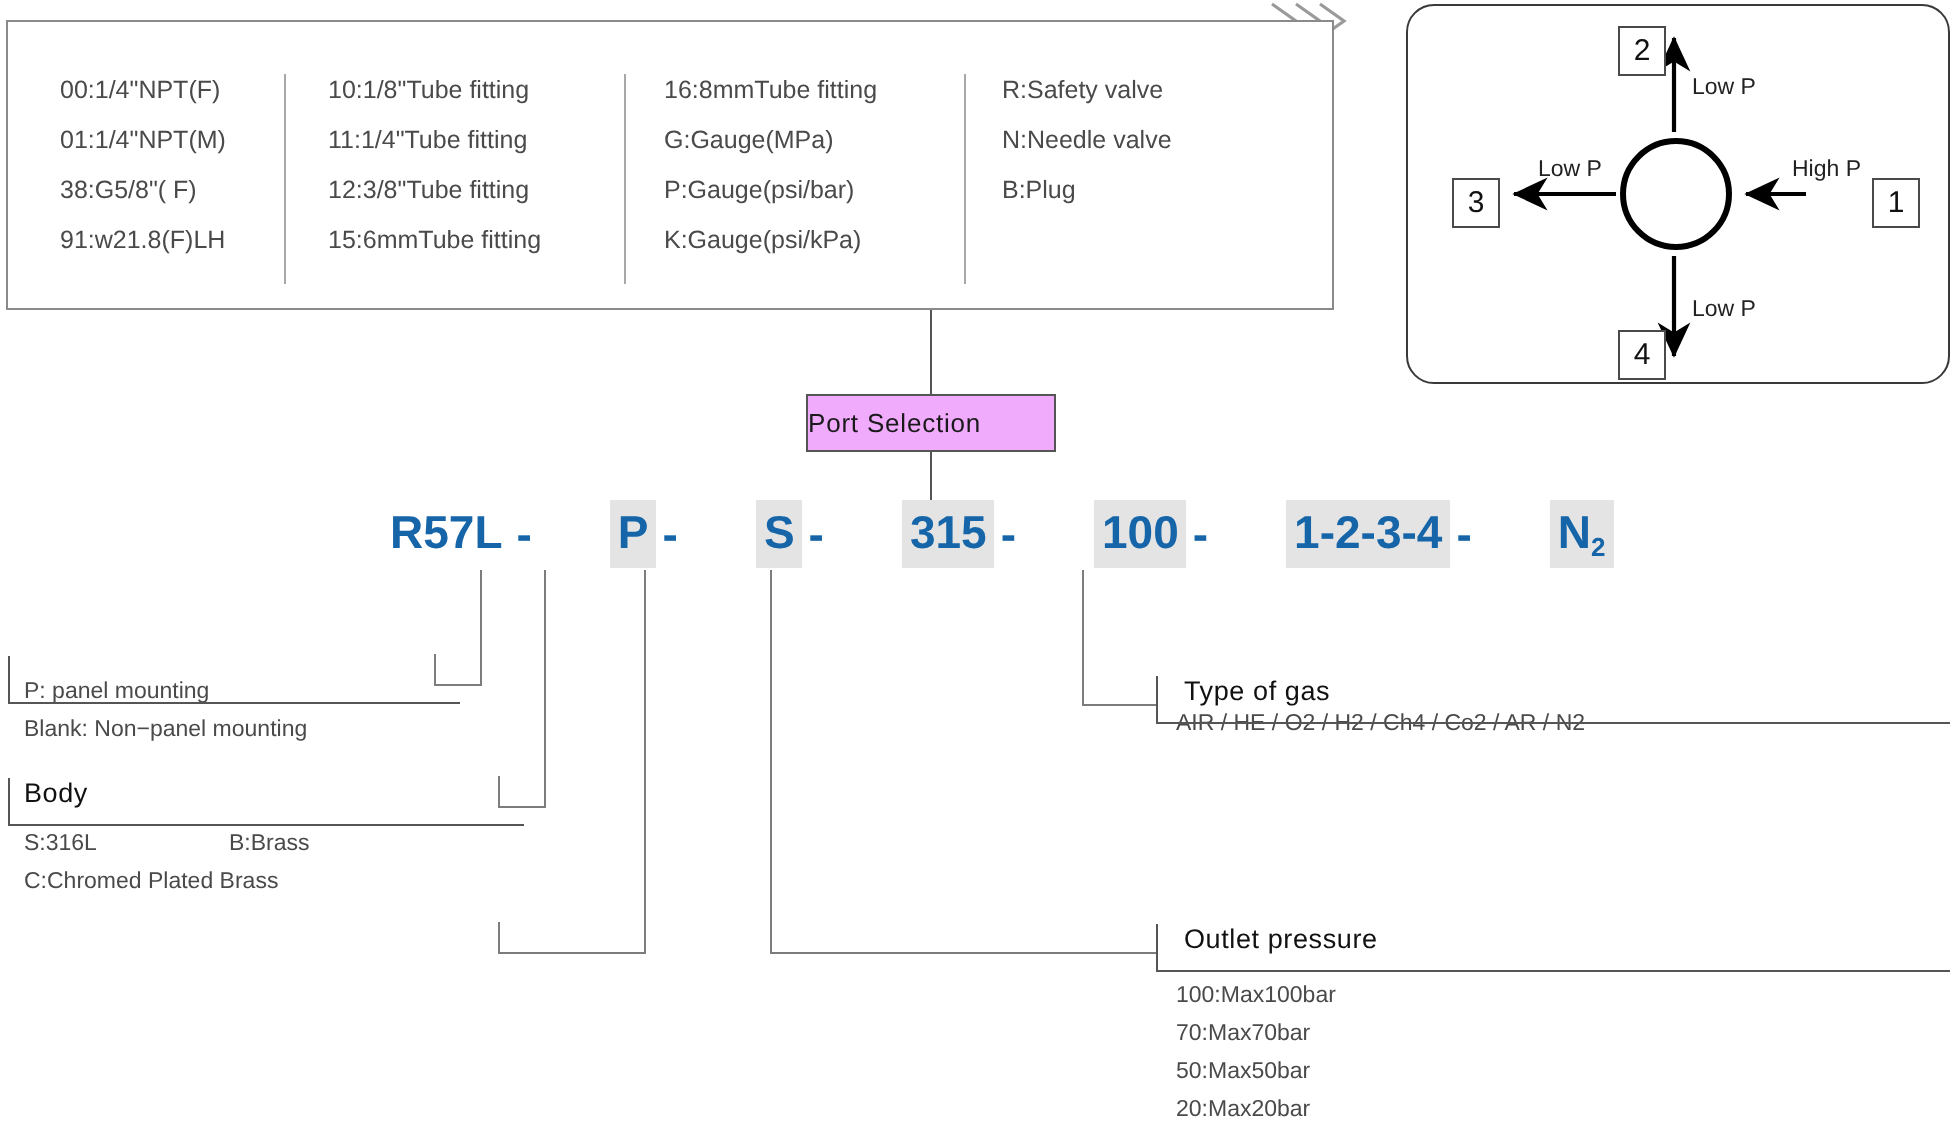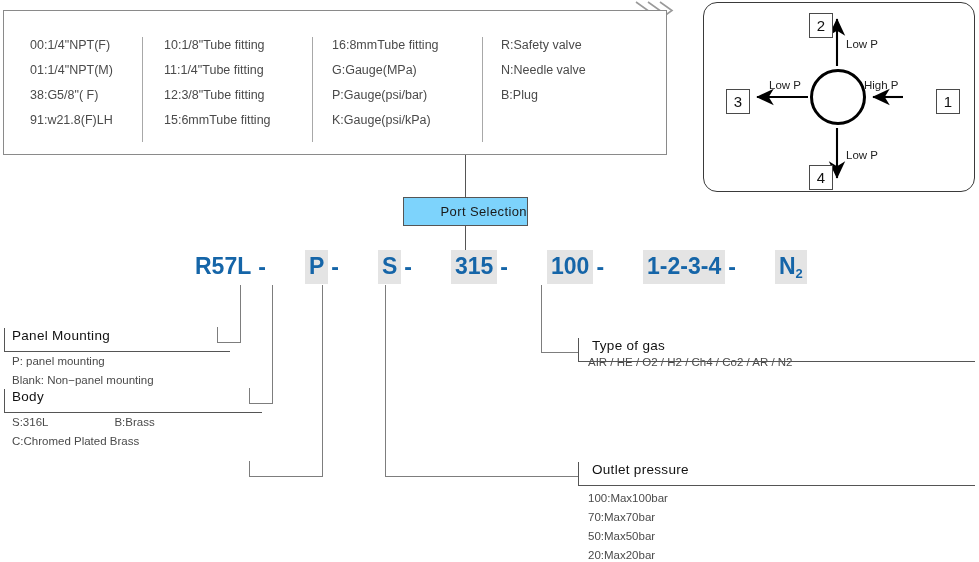--- a/index.html
+++ b/index.html
@@ -100,24 +100,24 @@
     border-radius: 50%;
     box-sizing: border-box;
   }
 
   
   #port-sel-box {
     position: absolute;
     left: 403px; top: 197px;
     width: 125px; height: 29px;
     border: 1px solid #555555;
-    background: #7dd3fc;
+    background: #f0abfc;
     display: flex;
     align-items: center;
-    justify-content: flex-end;
+    justify-content: flex-start;
     box-sizing: border-box;
   }
   #port-sel-box span {
     font-size: 13px;
     color: #1a1a1a;
     letter-spacing: 0.4px;
   }
 
   
   #partno {
@@ -233,21 +233,21 @@
     <line x1="134" y1="64" x2="134" y2="17" stroke="#000000" stroke-width="2.1" marker-end="url(#ah)"></line>
 
     <line x1="134" y1="126" x2="134" y2="176" stroke="#000000" stroke-width="2.1" marker-end="url(#ah)"></line>
   </svg>
 
   <div class="port-num" style="left:936px; top:89px;">1</div>
   <div class="port-num" style="left:809px; top:13px;">2</div>
   <div class="port-num" style="left:726px; top:89px;">3</div>
   <div class="port-num" style="left:809px; top:165px;">4</div>
 
-  <div class="port-lbl" style="left:864px; top:79px;">High P</div>
+  <div class="port-lbl" style="left:896px; top:79px;">High P</div>
   <div class="port-lbl" style="left:846px; top:38px;">Low P</div>
   <div class="port-lbl" style="left:769px; top:79px;">Low P</div>
   <div class="port-lbl" style="left:846px; top:149px;">Low P</div>
 
   <div class="vline-dark" style="left:465px; top:155px; height:42px;"></div>
   <div id="port-sel-box">
     <span>Port Selection</span>
   </div>
   <div class="vline-dark" style="left:465px; top:226px; height:27px;"></div>
 
@@ -280,21 +280,20 @@
   <div class="vline" style="left:249px; top:461px; height:16px;"></div>
 
   <div class="vline" style="left:385px; top:285px; height:192px;"></div>
   <div class="hline" style="left:385px; top:476px; width:193px;"></div>
 
   <div class="vline" style="left:541px; top:285px; height:67px;"></div>
   <div class="hline" style="left:541px; top:352px; width:37px;"></div>
 
   <div class="callout" style="left:4px; top:328px; width:226px;">
     <div class="vline-dark" style="left:0px; top:0px; height:24px;"></div>
-    <div class="title">Panel Mounting</div>
     <div class="rule" style="left:0px; top:23px; width:226px;"></div>
     <div class="body" style="margin-top:9px;">P: panel mounting</div>
     <div class="body">Blank: Non−panel mounting</div>
   </div>
 
   <div class="callout" style="left:4px; top:389px; width:258px;">
     <div class="vline-dark" style="left:0px; top:0px; height:24px;"></div>
     <div class="title">Body</div>
     <div class="rule" style="left:0px; top:23px; width:258px;"></div>
     <div class="body" style="margin-top:9px;"><span>S:316L</span><span class="sp"></span><span>B:Brass</span></div>

